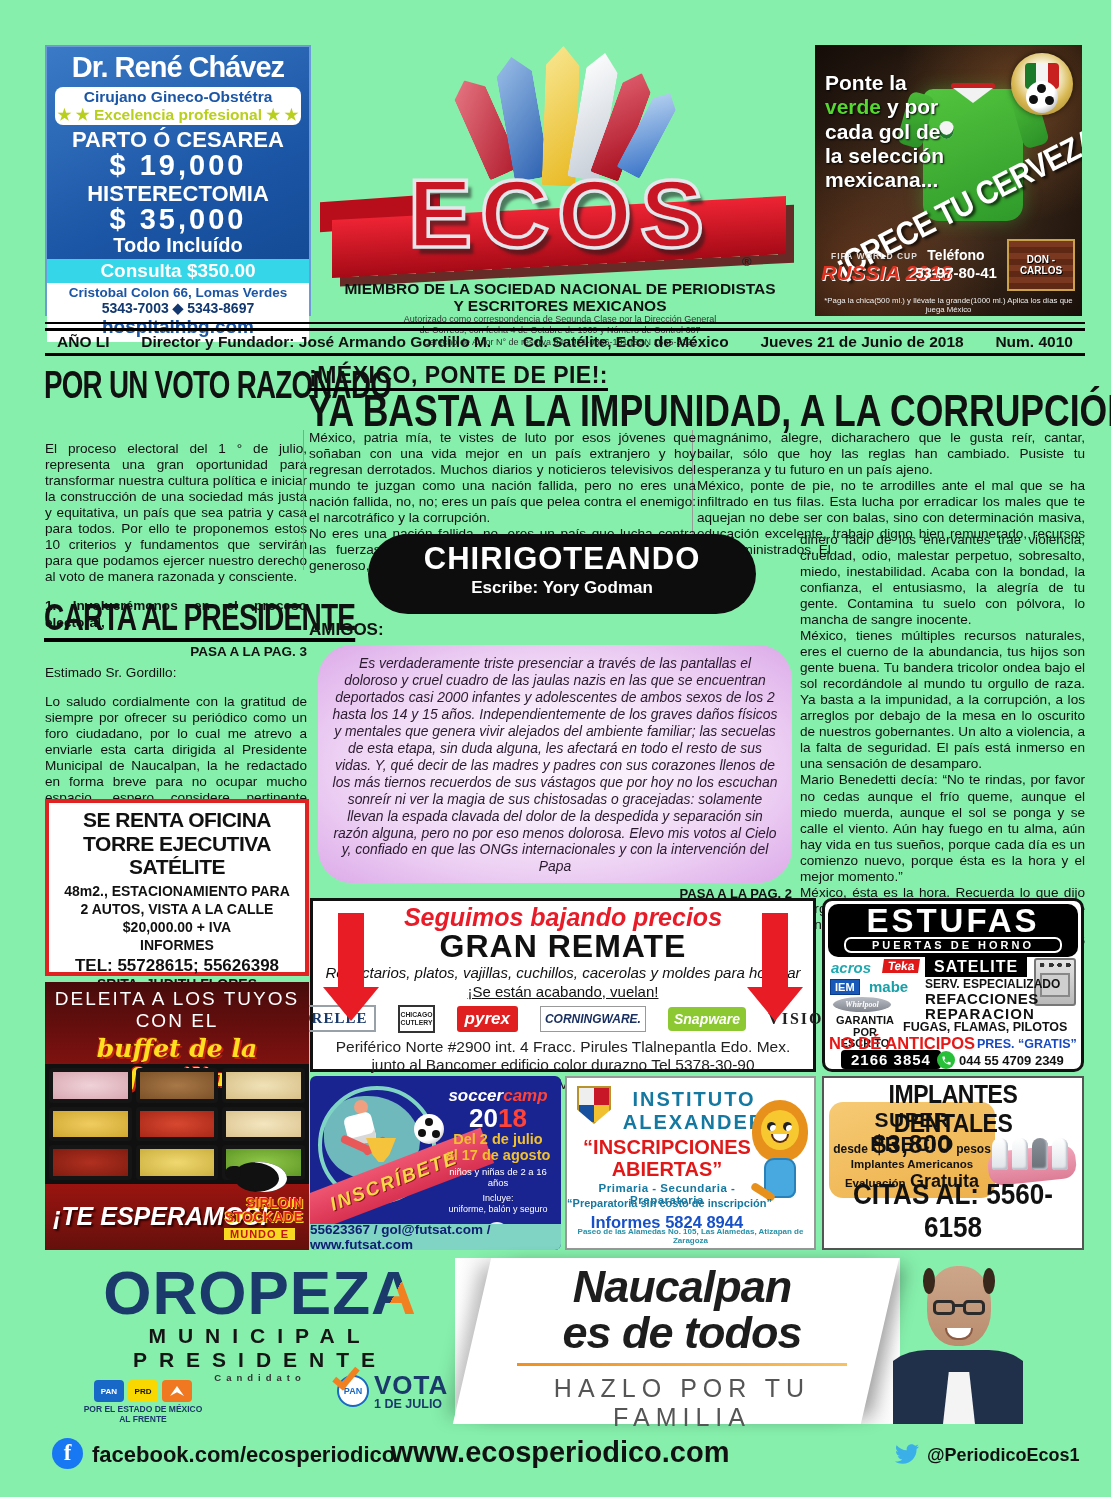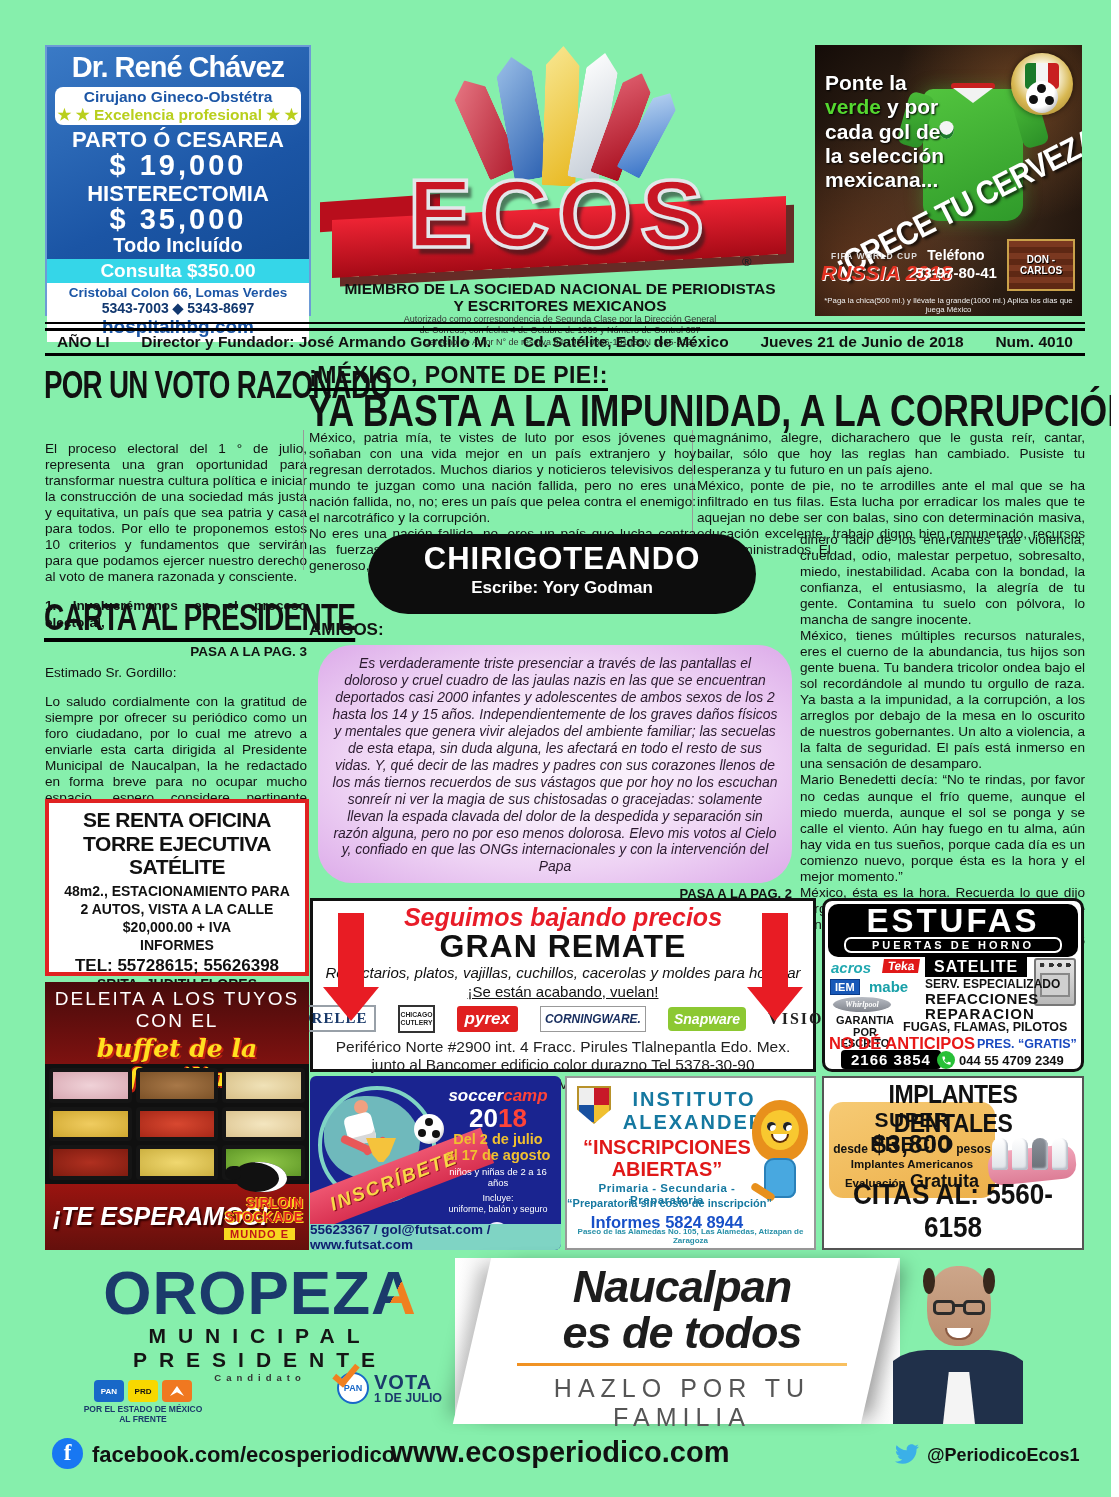--- a/index.html
+++ b/index.html
@@ -232,21 +232,21 @@
   .plogo{width:30px;height:22px;border-radius:4px;color:#fff;font-weight:900;font-size:8px;display:flex;align-items:center;justify-content:center}
   .p-pan{background:#1868c8}
   .p-prd{background:#f8d800;color:#111}
   .p-mc{background:#f07820;position:relative}
   .p-mc:after{content:"";width:14px;height:10px;background:#fff;clip-path:polygon(0 100%,50% 0,100% 100%,50% 62%)}
   .oro-coal{font-size:8.5px;font-weight:800;color:#1b3a6b;line-height:1.2;margin-top:2px}
   .oro-vota{position:absolute;left:292px;top:110px;display:flex;align-items:center;gap:5px}
   .vota-pan{width:32px;height:32px;border:2px solid #1868c8;border-radius:50%;color:#1868c8;font-weight:900;font-size:9px;display:flex;align-items:center;justify-content:center;background:#fff;position:relative}
   .vota-check{position:absolute;left:-6px;top:-8px;width:26px;height:14px;border-left:6px solid #f08020;border-bottom:6px solid #f08020;transform:rotate(-50deg)}
   .vota-text{color:#1b3a6b;font-weight:900;line-height:1}
-  .vota-text .v1{font-size:20px;letter-spacing:1px}
+  .vota-text .v1{font-size:26px;letter-spacing:1px}
   .vota-text .v2{font-size:12.5px}
   #nau-back{left:455px;top:1258px;width:445px;height:166px;background:linear-gradient(90deg,#fff,#e9e9e9 18%,#e2e2e2 82%,#fff)}
   #nau-panel{left:472px;top:1258px;width:408px;height:166px;transform:skewX(-13deg);background:#fff;box-shadow:16px 0 18px -8px rgba(0,0,0,.35),-16px 0 18px -8px rgba(0,0,0,.25)}
   #nau-text{left:492px;top:1264px;width:380px;text-align:center}
   .nau-l{font-size:45px;font-weight:900;font-style:italic;color:#1d1d1d;line-height:1.02;letter-spacing:-1px}
   .nau-div{width:330px;height:3px;margin:7px auto 8px;background:linear-gradient(90deg,#f09020,#f8c060)}
   .nau-h{font-size:25px;color:#555;letter-spacing:6px}
   #photo{left:893px;top:1258px;width:130px;height:166px;overflow:hidden}
   .ph-suit{position:absolute;left:-12px;bottom:0;width:154px;height:74px;background:#20304a;border-radius:46px 46px 0 0/34px 34px 0 0}
   .ph-shirt{position:absolute;left:50px;bottom:0;width:32px;height:52px;background:#f4f4f4;clip-path:polygon(18% 0,82% 0,100% 100%,0 100%)}

